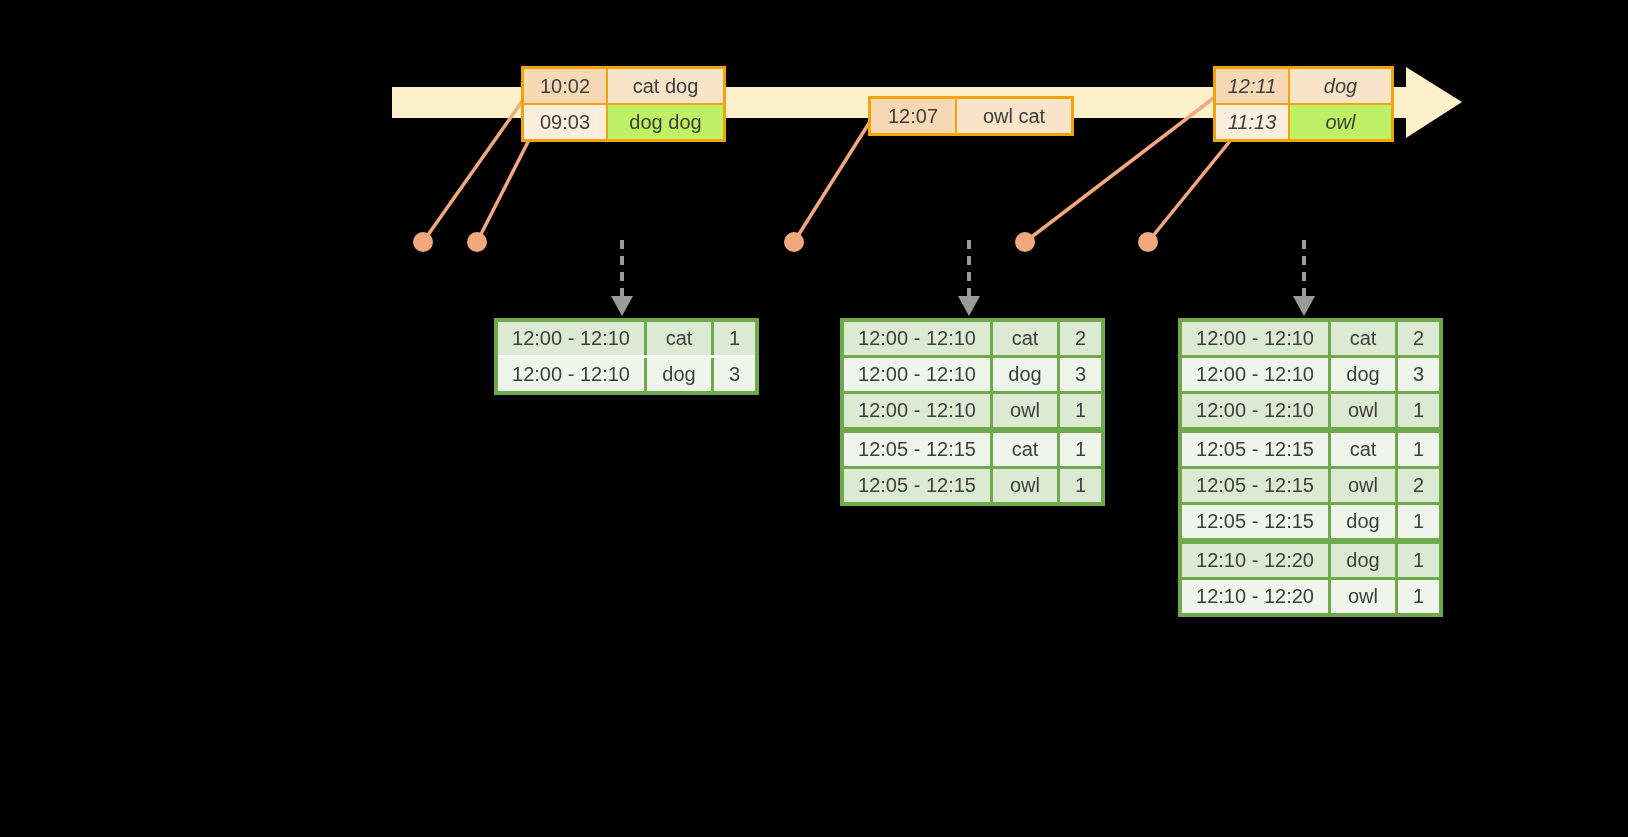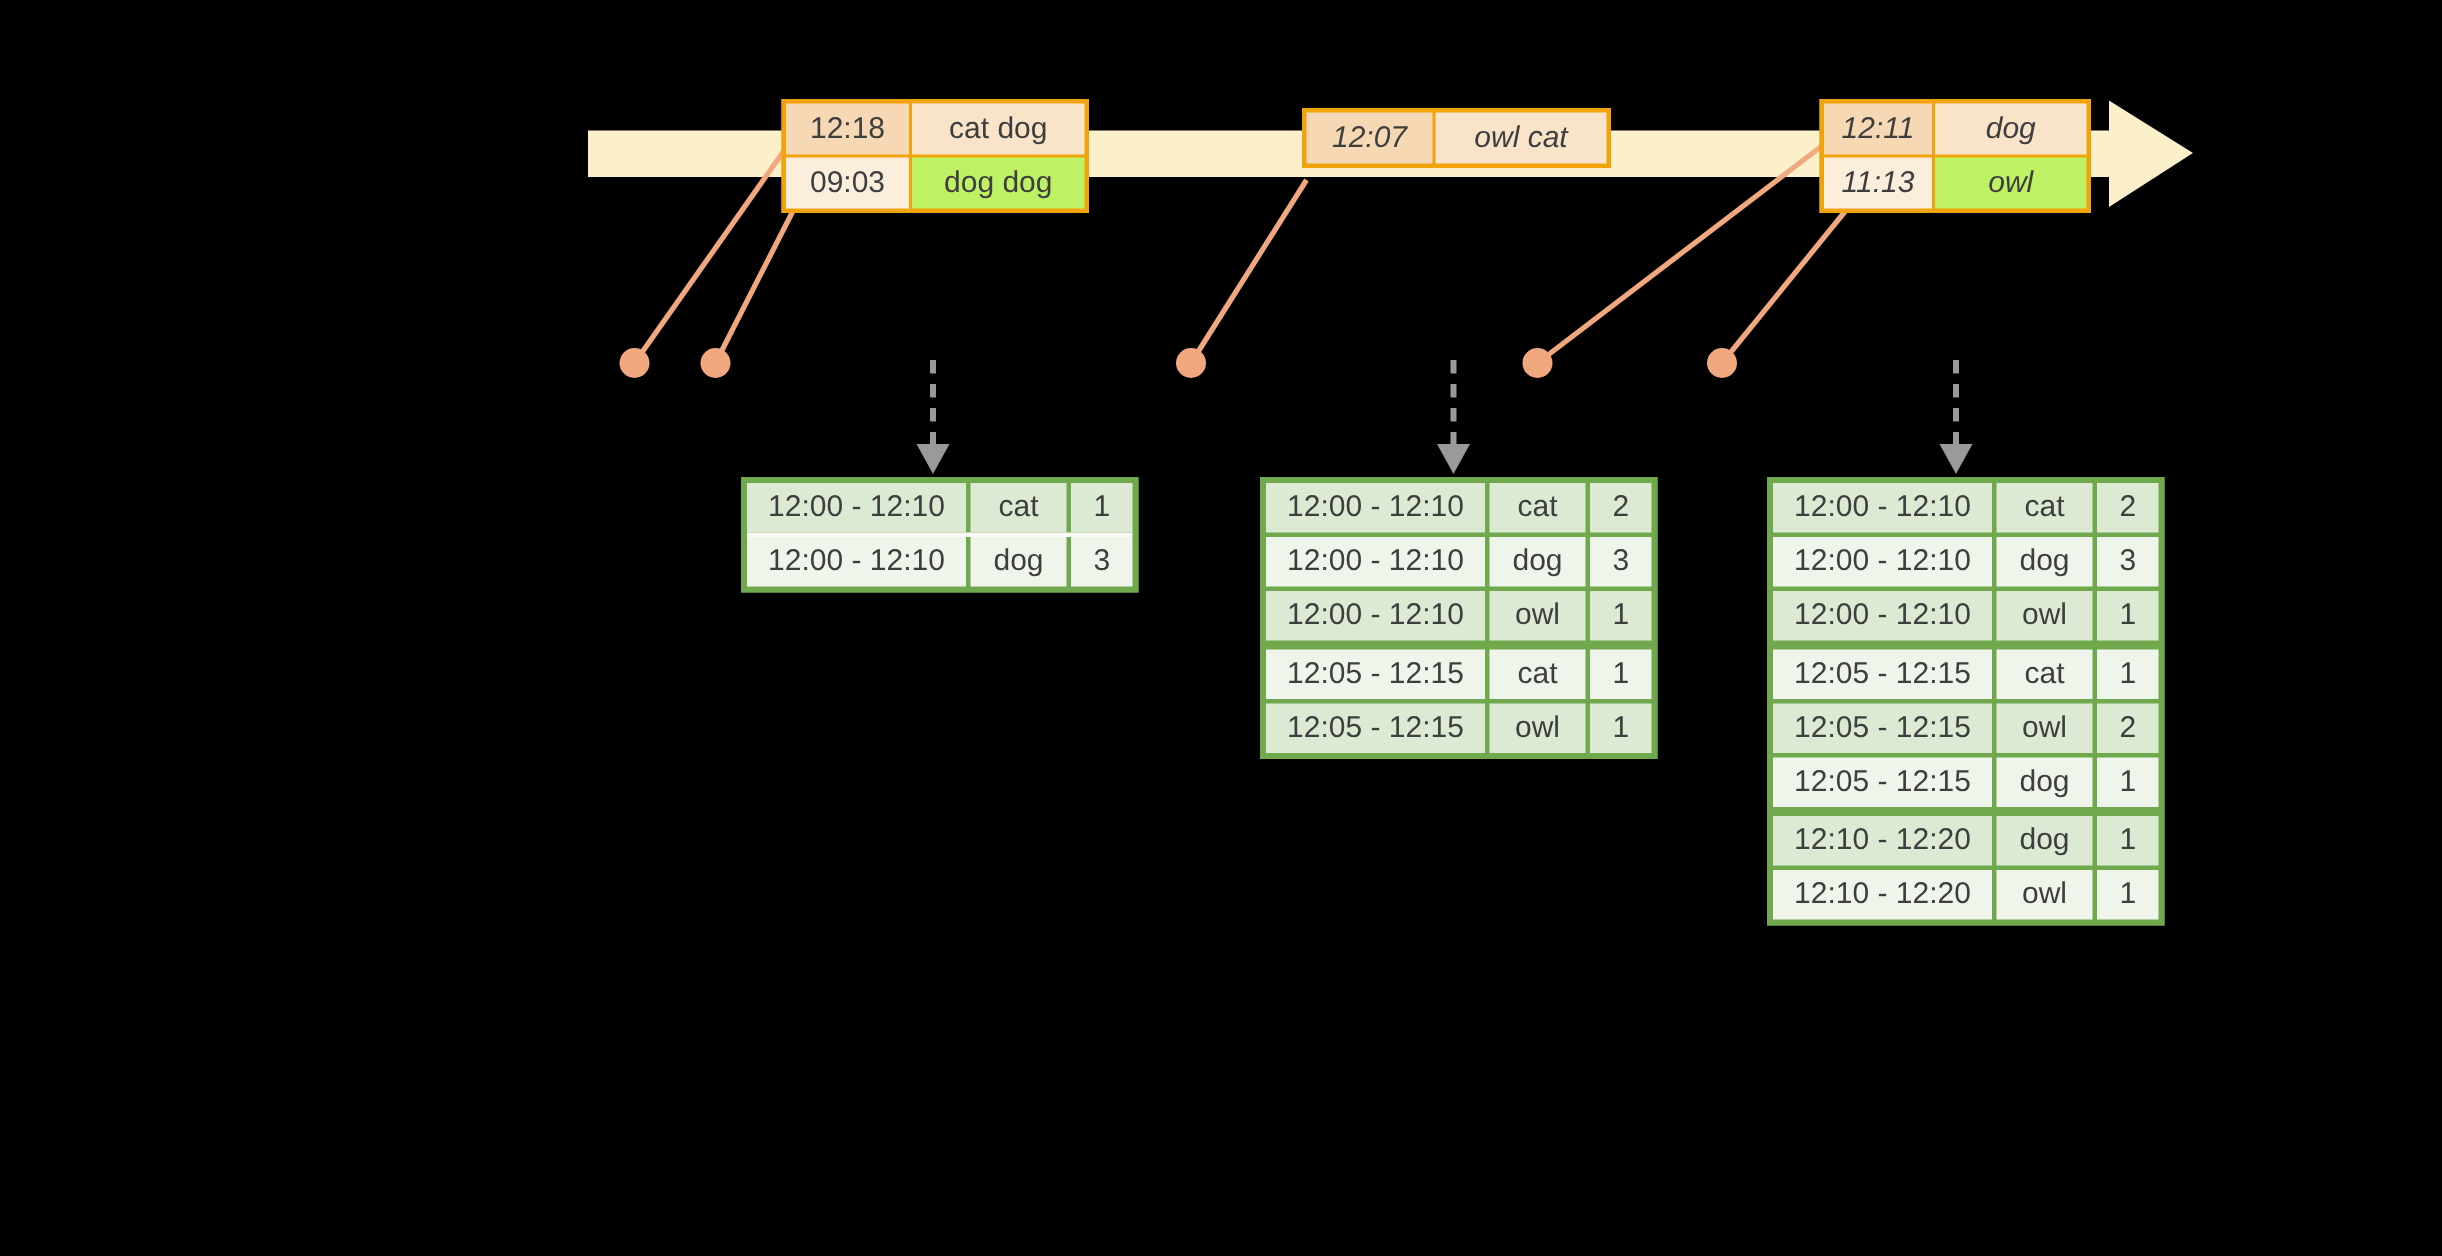--- a/index.html
+++ b/index.html
@@ -87,30 +87,30 @@
       </g>
       <g>
         <line x1="1304" y1="240" x2="1304" y2="298" stroke="#9a9a9a" stroke-width="4" stroke-dasharray="9 7"></line>
         <polygon points="1293,296 1315,296 1304,316" fill="#9a9a9a"></polygon>
       </g>
     </g>
   </svg>
 
   <div class="etable" style="left:521px;top:66px;grid-template-columns:82px 115px;">
     <div class="erow odd">
-      <div class="ecell time">12:18</div>
+      <div class="ecell time">10:02</div>
       <div class="ecell words">cat dog</div>
     </div>
     <div class="erow even">
       <div class="ecell time">09:03</div>
       <div class="ecell words">dog dog</div>
     </div>
   </div>
 
-  <div class="etable" style="left:868px;top:72px;grid-template-columns:84px 114px;font-style:italic;">
+  <div class="etable" style="left:868px;top:96px;grid-template-columns:84px 114px;">
     <div class="erow odd">
       <div class="ecell time">12:07</div>
       <div class="ecell words">owl cat</div>
     </div>
   </div>
 
   <div class="etable" style="left:1213px;top:66px;grid-template-columns:72px 101px;font-style:italic;">
     <div class="erow odd">
       <div class="ecell time">12:11</div>
       <div class="ecell words">dog</div>

